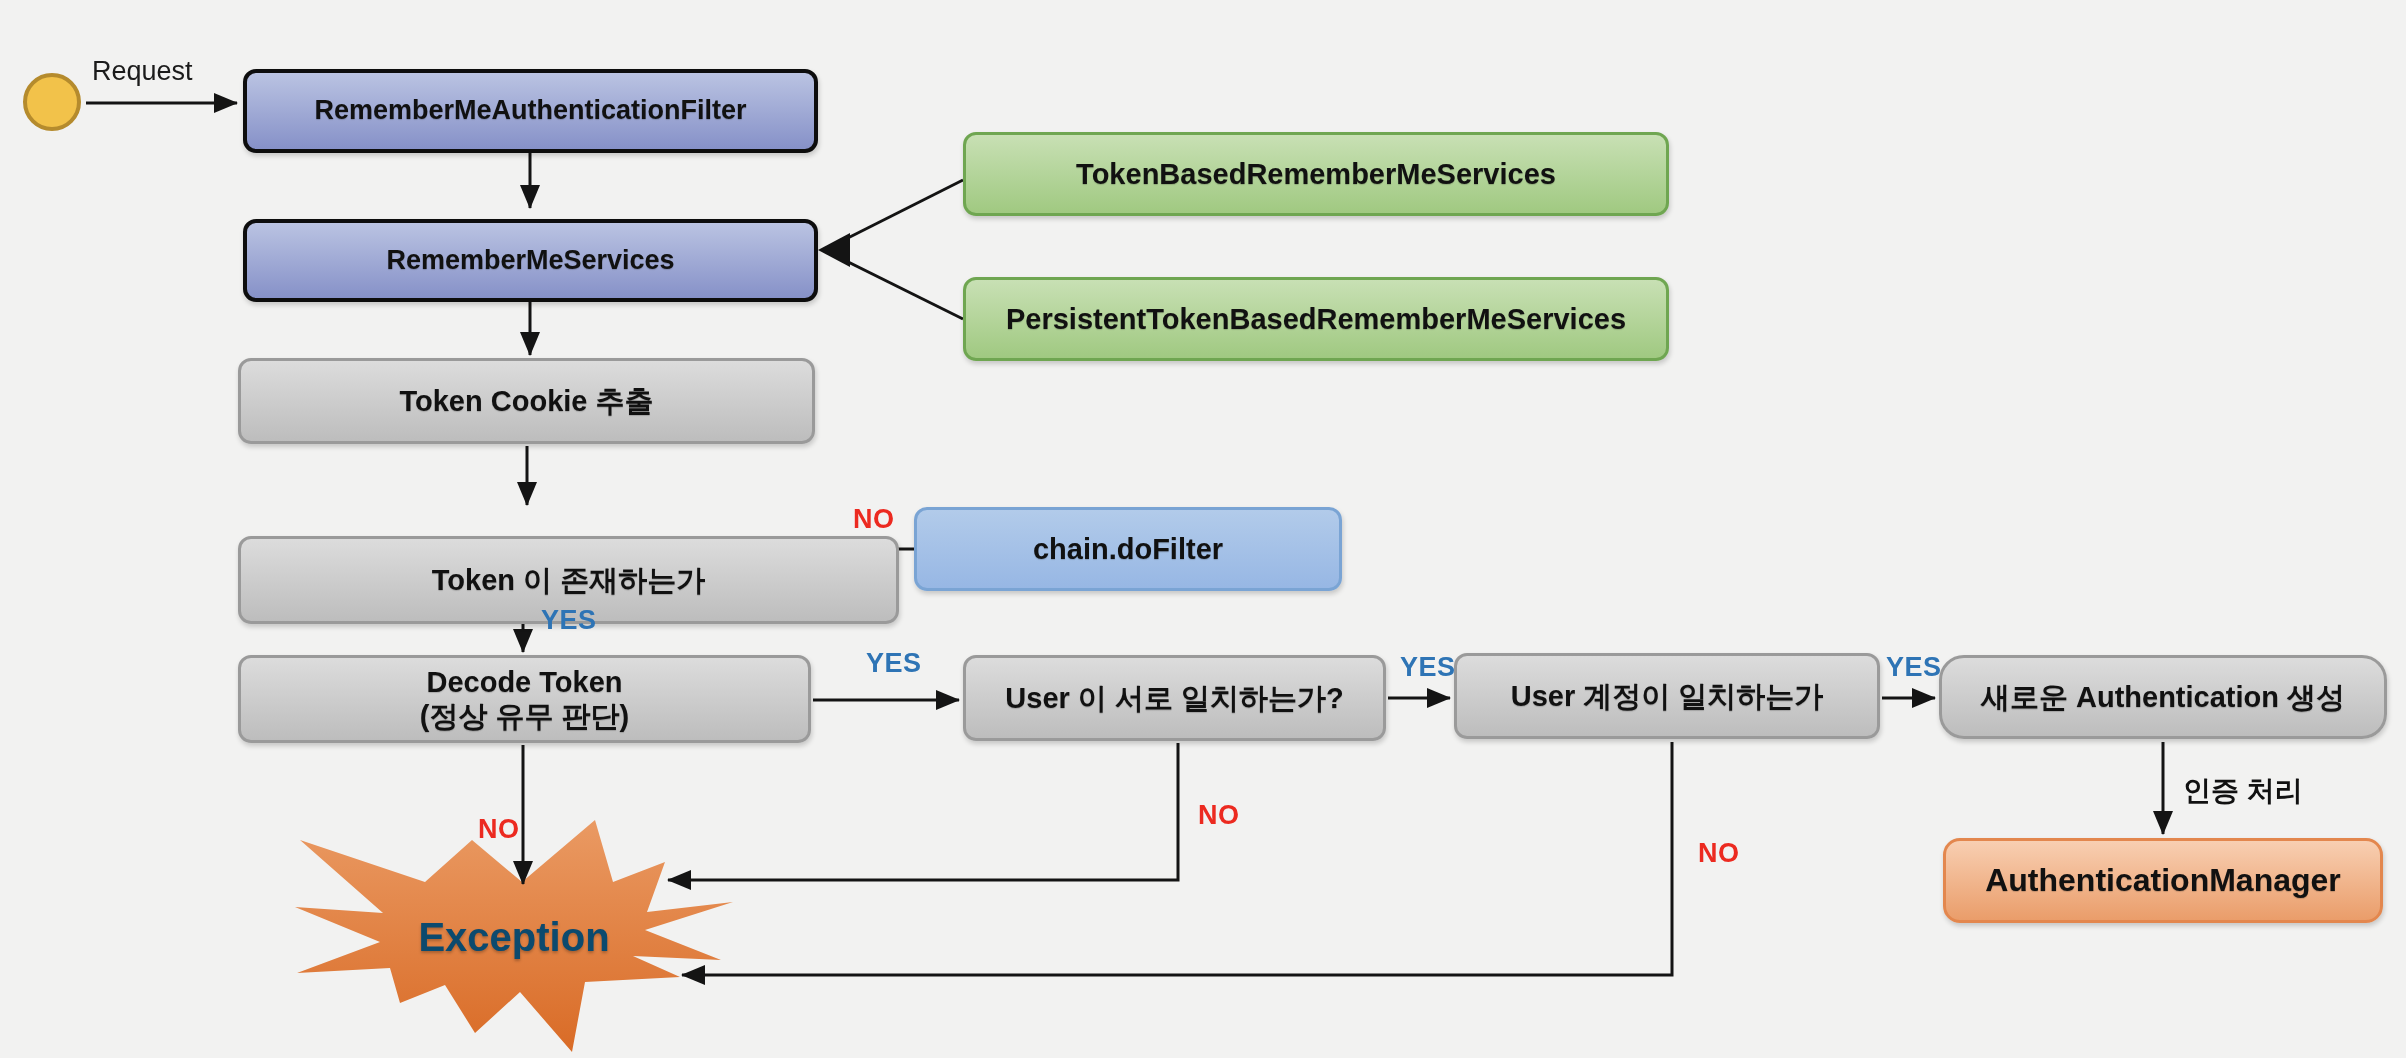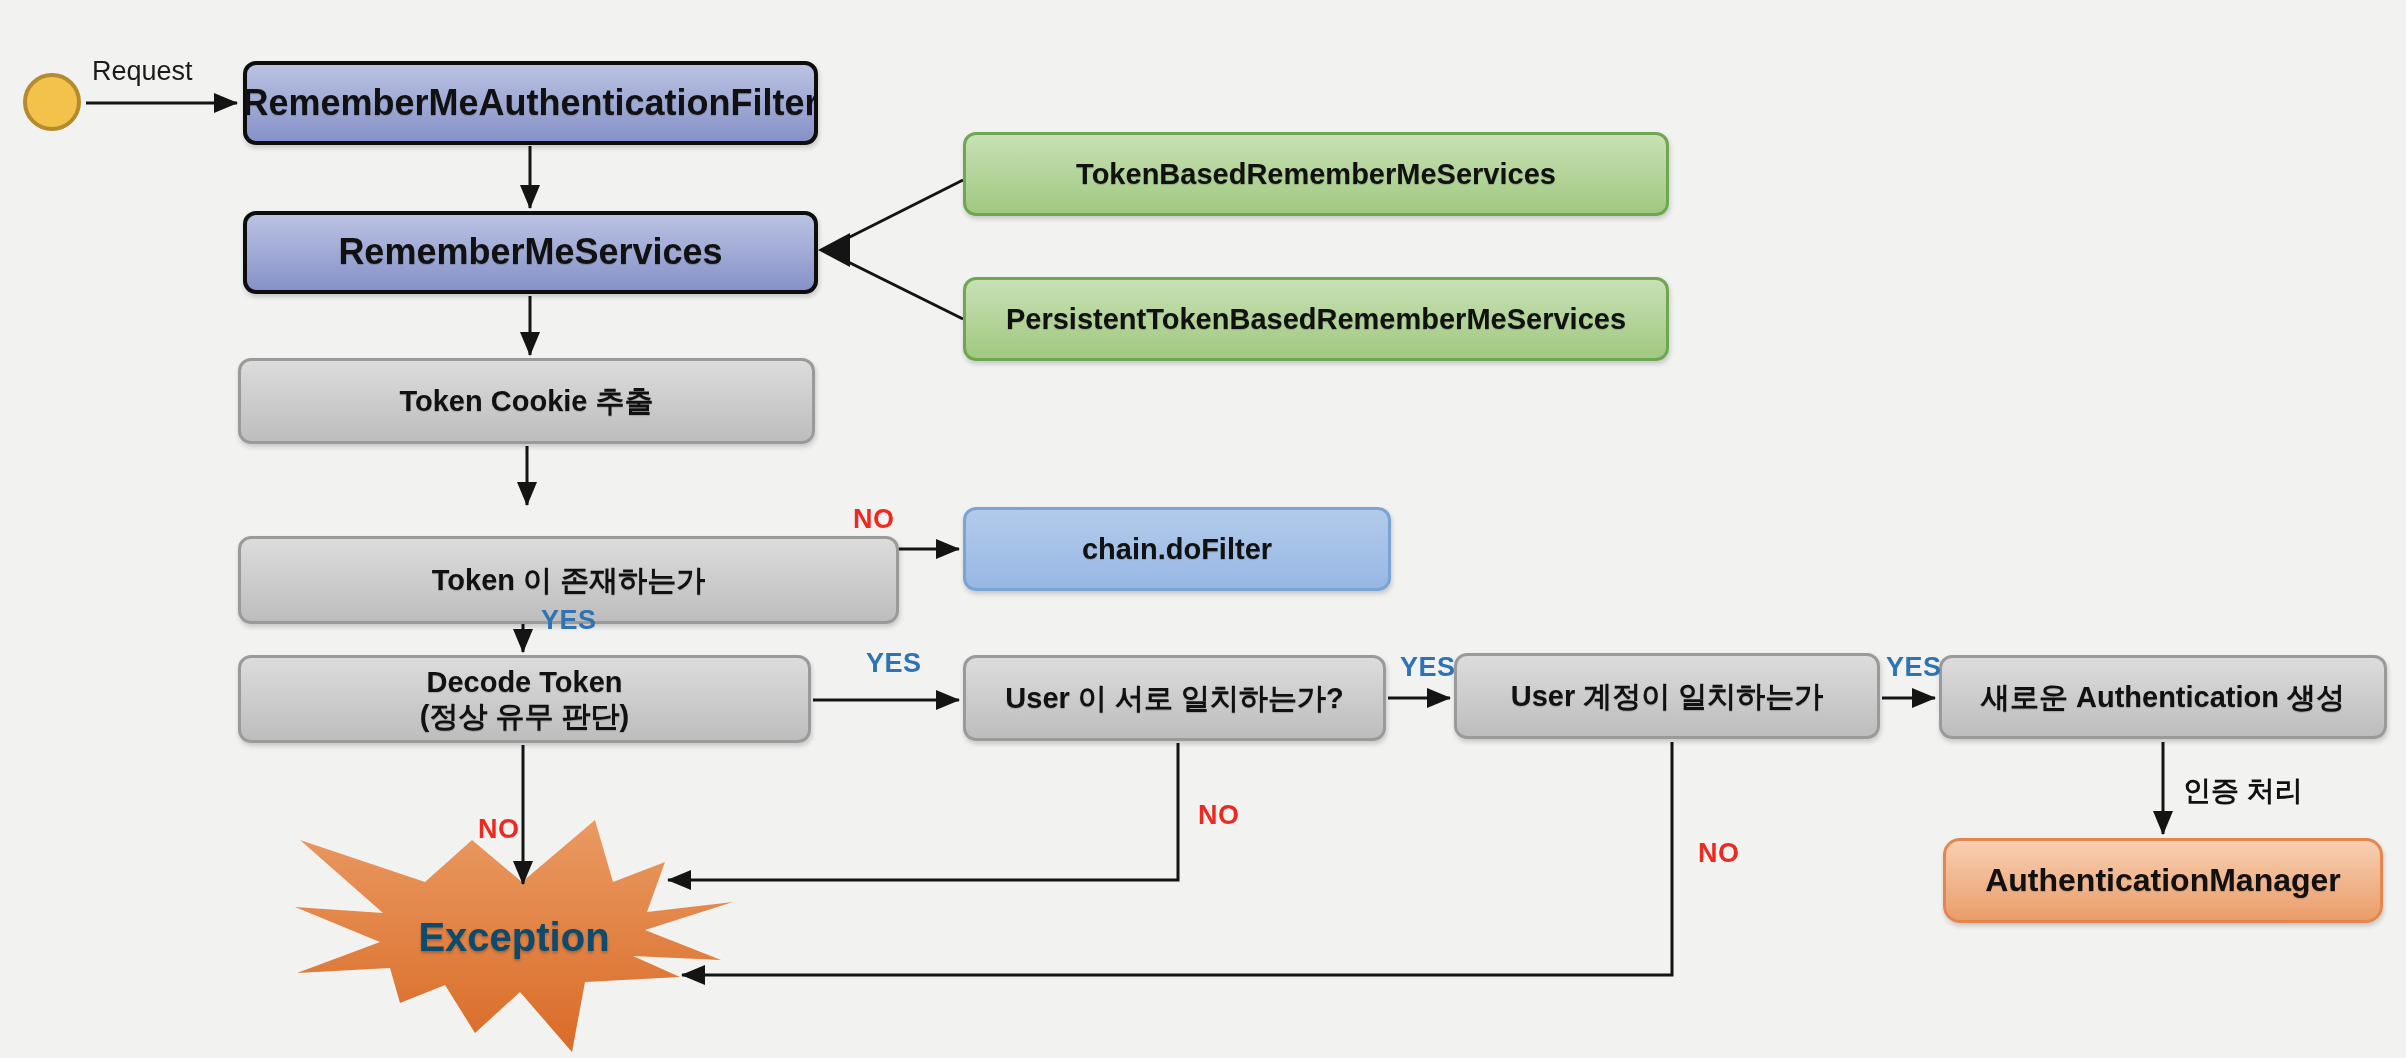--- a/index.html
+++ b/index.html
@@ -14,21 +14,21 @@
 
   .node{
     position:absolute;box-sizing:border-box;
     display:flex;flex-direction:column;align-items:center;justify-content:center;
     border-radius:13px;font-weight:bold;text-align:center;color:#111;
     text-shadow:0 1px 1px rgba(0,0,0,0.18);
     box-shadow:1px 3px 5px rgba(0,0,0,0.18);
   }
   .node.blue{
     background:linear-gradient(#bac3e2,#8691c8);
-    border:4px solid #0d0d0d;font-size:36px;
+    border:4px solid #0d0d0d;font-size:27px;margin-top:8px;
   }
   .node.green{
     background:linear-gradient(#c8e0b4,#a0c981);
     border:3px solid #6fa651;font-size:29px;
   }
   .node.gray{
     background:linear-gradient(#dcdcdc,#bdbdbd);
     border:3px solid #9a9a9a;font-size:29px;
   }
   .node.lightblue{
@@ -121,38 +121,38 @@
   </div>
 
   <div class="node gray" style="left:238px;top:358px;width:577px;height:86px;">
     <span class="line">Token Cookie 추출</span>
   </div>
 
   <div class="node gray" style="left:238px;top:536px;width:661px;height:88px;">
     <span class="line">Token 이 존재하는가</span>
   </div>
 
-  <div class="node lightblue" style="left:963px;top:507px;width:428px;height:84px;">
+  <div class="node lightblue" style="left:914px;top:507px;width:428px;height:84px;">
     <span class="line">chain.doFilter</span>
   </div>
 
   <div class="node gray" style="left:238px;top:655px;width:573px;height:88px;text-align:center;">
     <span class="line">Decode Token</span>
     <span class="line">(정상 유무 판단)</span>
   </div>
 
   <div class="node gray" style="left:963px;top:655px;width:423px;height:86px;">
     <span class="line">User 이 서로 일치하는가?</span>
   </div>
 
   <div class="node gray" style="left:1454px;top:653px;width:426px;height:86px;">
     <span class="line">User 계정이 일치하는가</span>
   </div>
 
-  <div class="node gray" style="left:1939px;top:655px;width:448px;height:84px;">
+  <div class="node gray" style="left:1939px;top:655px;width:448px;height:84px;border-radius:25px;">
     <span class="line">새로운 Authentication 생성</span>
   </div>
 
   <div class="node orange" style="left:1943px;top:838px;width:440px;height:85px;">
     <span class="line">AuthenticationManager</span>
   </div>
 
   <div class="star-label">Exception</div>
 
   <div class="edge-label no" style="left:853px;top:504px;">NO</div>

